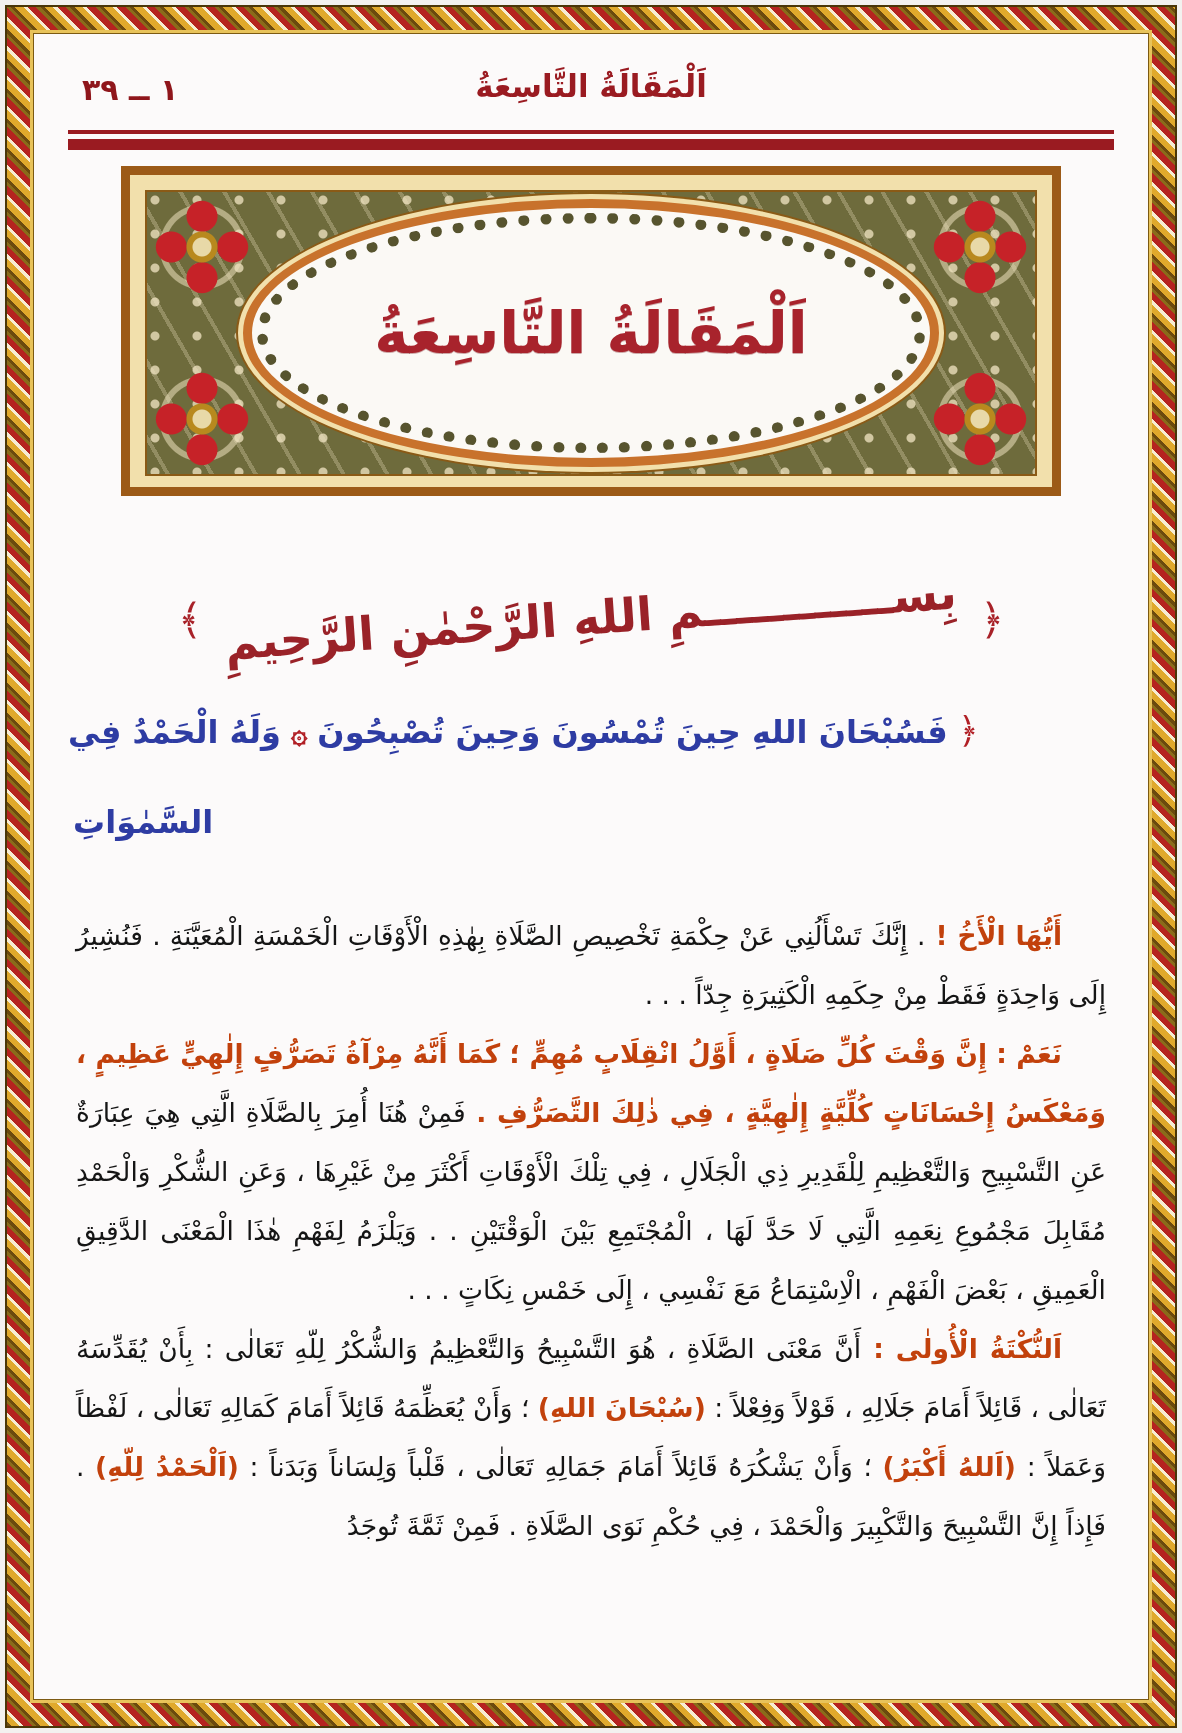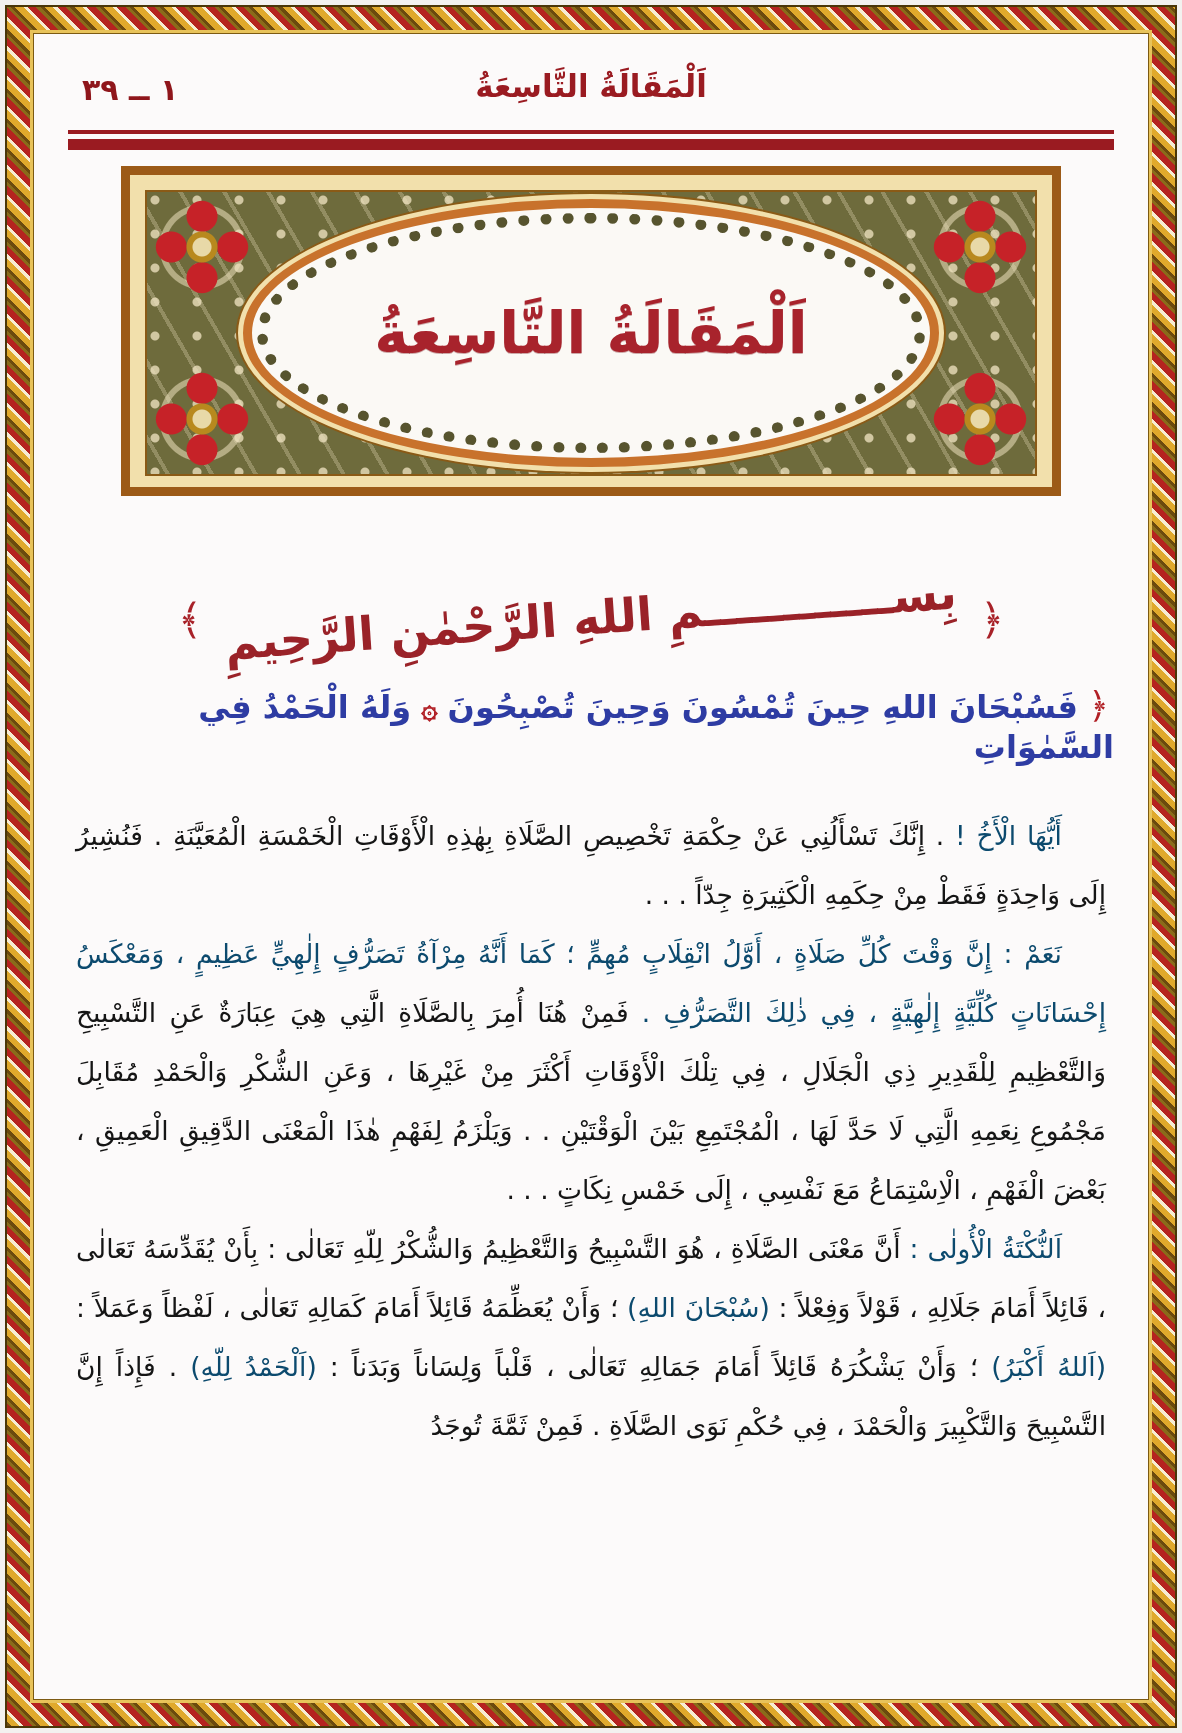--- a/index.html
+++ b/index.html
@@ -78,28 +78,28 @@
   .hp-title{
     position:absolute;inset:0;display:flex;align-items:center;justify-content:center;
     font-size:58px;font-weight:bold;color:#a8232c;
     text-shadow:0 1px 0 rgba(120,20,25,.35);
   }
   
   .basmala{margin-top:82px;text-align:center;color:#9a2228;line-height:80px;}
   .bas-text{font-size:46px;font-weight:bold;display:inline-block;transform:rotate(-4deg);margin:0 22px;}
   .orn{font-size:42px;color:#a82128;}
   
-  .verse{margin-top:18px;text-align:right;color:#2e3ca3;font-weight:bold;font-size:32px;line-height:38px;}
+  .verse{margin-top:18px;text-align:left;color:#2e3ca3;font-weight:bold;font-size:32px;line-height:88px;}
   .vline > span{margin:0 5px;}
   .vdiv{color:#b11f25;font-size:28px;}
   .vbr{color:#b11f25;font-size:36px;font-weight:normal;}
   
   .body-text{margin:40px 8px 0;font-size:26.5px;line-height:59px;text-align:justify;color:#151515;}
   .body-text p{margin:0;text-indent:44px;}
-  .red{color:#0c4a6e;font-weight:normal;}
+  .red{color:#c2410c;font-weight:bold;}
 </style>
 </head>
 <body>
 
 <div class="page">
   <div class="braid"></div>
   <div class="page-inner">
     <div class="content">
 
       <div class="header">

